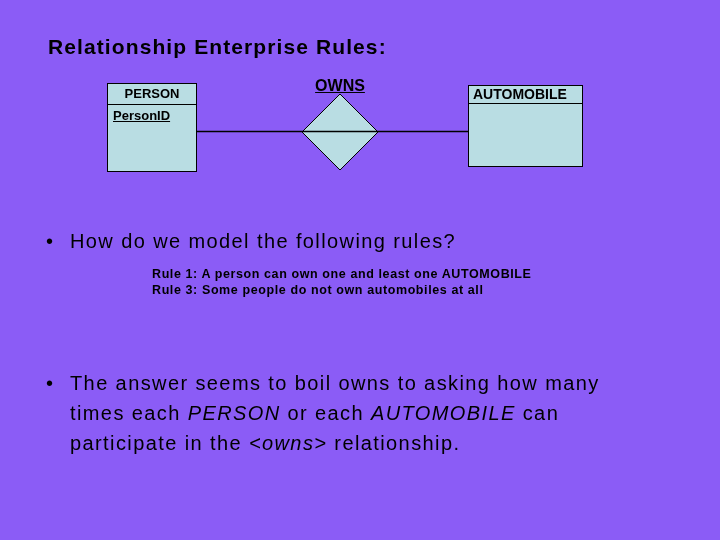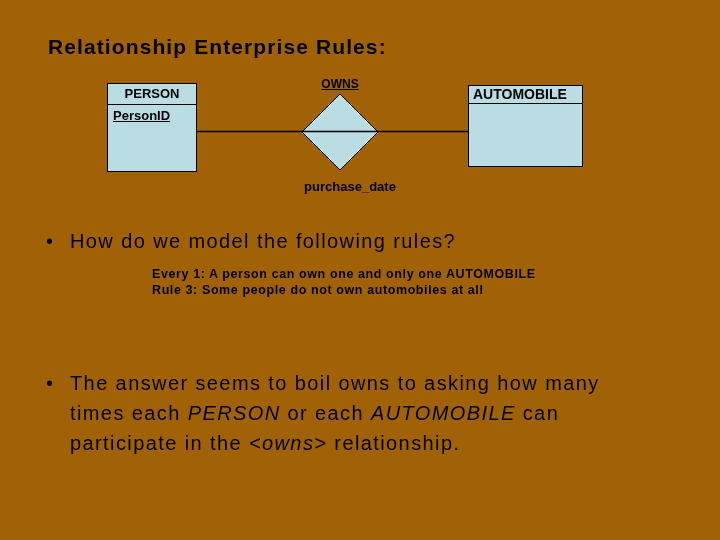--- a/index.html
+++ b/index.html
@@ -1,17 +1,17 @@
 <!DOCTYPE html>
 <html><head>
 <meta charset="utf-8">
 <style>
   html,body{margin:0;padding:0;background:#fff;}
   .slide{
-    position:relative;width:720px;height:540px;background:#a16207;
+    position:relative;width:720px;height:540px;background:#8b5cf6;
     font-family:"Liberation Sans","DejaVu Sans",sans-serif;color:#000;
     overflow:hidden;
   }
   .title{
     position:absolute;left:48px;top:35px;
     font-size:21px;font-weight:bold;letter-spacing:1.1px;line-height:24px;
     white-space:nowrap;
   }
   
   .er-svg{position:absolute;left:0;top:0;z-index:1;}
@@ -26,21 +26,21 @@
     overflow:hidden;
   }
   .ebox-person .ebox-header{height:20px;line-height:20px;font-size:13px;text-align:center;}
   .ebox-auto .ebox-header{height:17px;line-height:17px;font-size:14px;padding-left:4px;text-align:left;}
   .ebox-attr{font-weight:bold;white-space:nowrap;}
   .ebox-person .ebox-attr{font-size:13px;padding:3px 0 0 5px;}
   .ebox-auto .ebox-attr{font-size:14px;padding:2px 0 0 4px;}
   .ul{text-decoration:underline;}
   .diamond-label{
     position:absolute;left:300px;top:77px;width:80px;text-align:center;
-    font-size:12px;font-weight:bold;z-index:2;white-space:nowrap;text-decoration:underline;
+    font-size:16px;font-weight:bold;z-index:2;white-space:nowrap;text-decoration:underline;
   }
   .attr-label{
     position:absolute;left:297px;top:179px;width:106px;text-align:center;
     font-size:13px;font-weight:bold;z-index:2;white-space:nowrap;
   }
   
   .bullet-item{
     position:absolute;display:flex;align-items:flex-start;
     font-size:20px;letter-spacing:1.4px;line-height:30px;
   }
@@ -76,29 +76,28 @@
       <span class="ul">PersonID</span>
     </div>
   </div>
 
   <div class="ebox ebox-auto">
     <div class="ebox-header">AUTOMOBILE</div>
   </div>
 
   <div class="diamond-label">OWNS</div>
 
-  <div class="attr-label">purchase_date</div>
 
   <div class="bullet-item bullet-1">
     <span class="marker">•</span>
     <span class="btext">How do we model the following rules?</span>
   </div>
 
   <div class="rules">
-    <div>Every 1: A person can own one and only one AUTOMOBILE</div>
+    <div>Rule 1: A person can own one and least one AUTOMOBILE</div>
     <div>Rule 3: Some people do not own automobiles at all</div>
   </div>
 
   <div class="bullet-item bullet-2">
     <span class="marker">•</span>
     <span class="btext"><span>The answer seems to boil owns to asking how many times each </span><span class="it">PERSON</span><span> or each </span><span class="it">AUTOMOBILE</span><span> can participate in the </span><span class="it">&lt;owns&gt;</span><span> relationship.</span></span>
   </div>
 
 </div>
 

